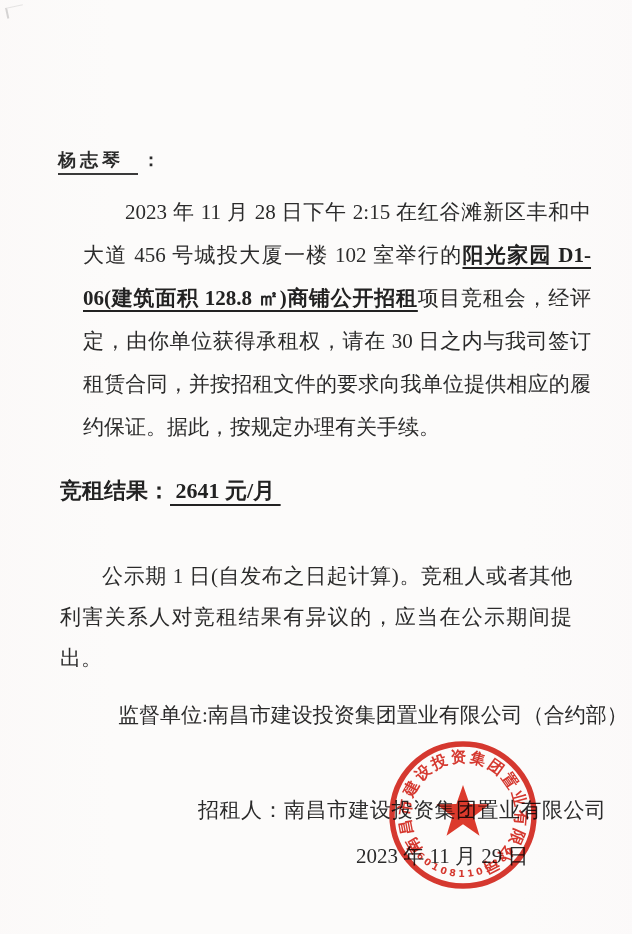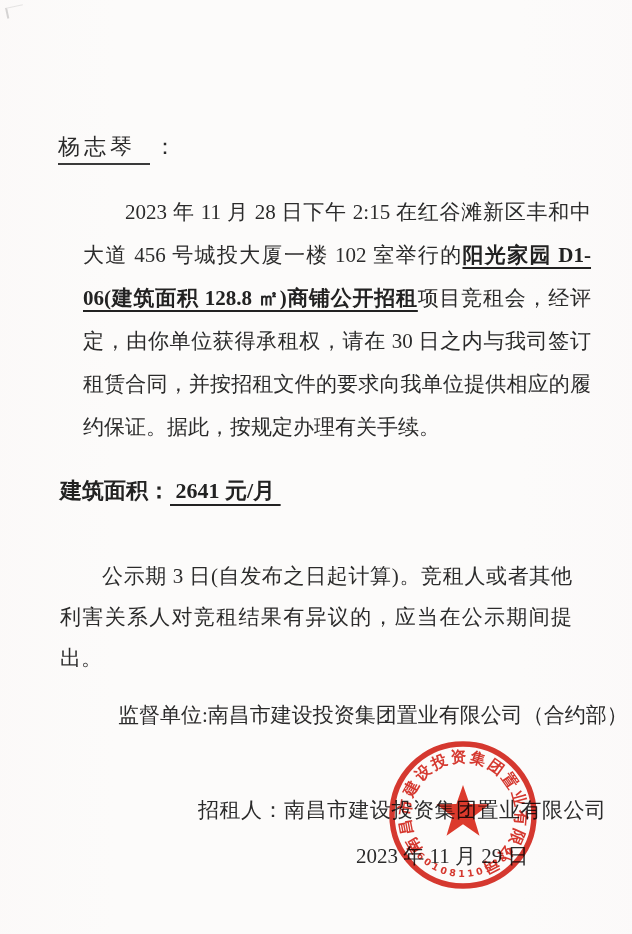--- a/index.html
+++ b/index.html
@@ -41,24 +41,24 @@
     margin: 0;
     text-align: center;
     font-size: 31px;
     font-weight: 600;
     letter-spacing: 13px;
     text-indent: 13px;
     color: #262626;
   }
   .addressee {
     position: absolute;
-    top: 132px;
+    top: 148px;
     left: 58px;
-    font-size: 22px;
-    font-weight: 400;
+    font-size: 18px;
+    font-weight: 700;
   }
   .addressee-name {
     display: inline-block;
     padding: 0 14px 1px 0;
     border-bottom: 2px solid #3a3a3a;
     letter-spacing: 4px;
   }
   .addressee-colon {
     margin-left: 4px;
   }
@@ -164,24 +164,24 @@
 
 <div class="page">
 
   <div class="scan-artifact"></div>
 
 
   <div class="addressee"><span class="addressee-name">杨志琴</span><span class="addressee-colon">：</span></div>
 
   <p class="para para1"><span>2023 年 11 月 28 日下午 2:15 在红谷滩新区丰和中大道 456 号城投大厦一楼 102 室举行的</span><span class="hl">阳光家园 D1-06(建筑面积 128.8 ㎡)商铺公开招租</span><span>项目竞租会，经评定，由你单位获得承租权，请在 30 日之内与我司签订租赁合同，并按招租文件的要求向我单位提供相应的履约保证。据此，按规定办理有关手续。</span></p>
 
-  <div class="result"><span class="result-label">建筑面积：</span><span class="result-value"> 2641 元/月 </span></div>
+  <div class="result"><span class="result-label">竞租结果：</span><span class="result-value"> 2641 元/月 </span></div>
 
   <div class="notice-block">
-    <p class="para indent">公示期 3 日(自发布之日起计算)。竞租人或者其他利害关系人对竞租结果有异议的，应当在公示期间提出。</p>
+    <p class="para indent">公示期 1 日(自发布之日起计算)。竞租人或者其他利害关系人对竞租结果有异议的，应当在公示期间提出。</p>
     <p class="line indent">监督单位:南昌市建设投资集团置业有限公司（合约部）</p>
   </div>
 
   <div class="lessor">招租人：南昌市建设投资集团置业有限公司</div>
   <div class="date">2023 年 11 月 29 日</div>
 
   <svg class="seal" viewBox="0 0 160 160" width="160" height="160" xmlns="http://www.w3.org/2000/svg">
     <defs>
       <path id="ringPath" d="M 80,80 m -53,0 a 53,53 0 1,1 106,0 a 53,53 0 1,1 -106,0"></path>
       <path id="numPath" d="M 21.7,101.2 A 62,62 0 0 0 138.3,101.2"></path>

